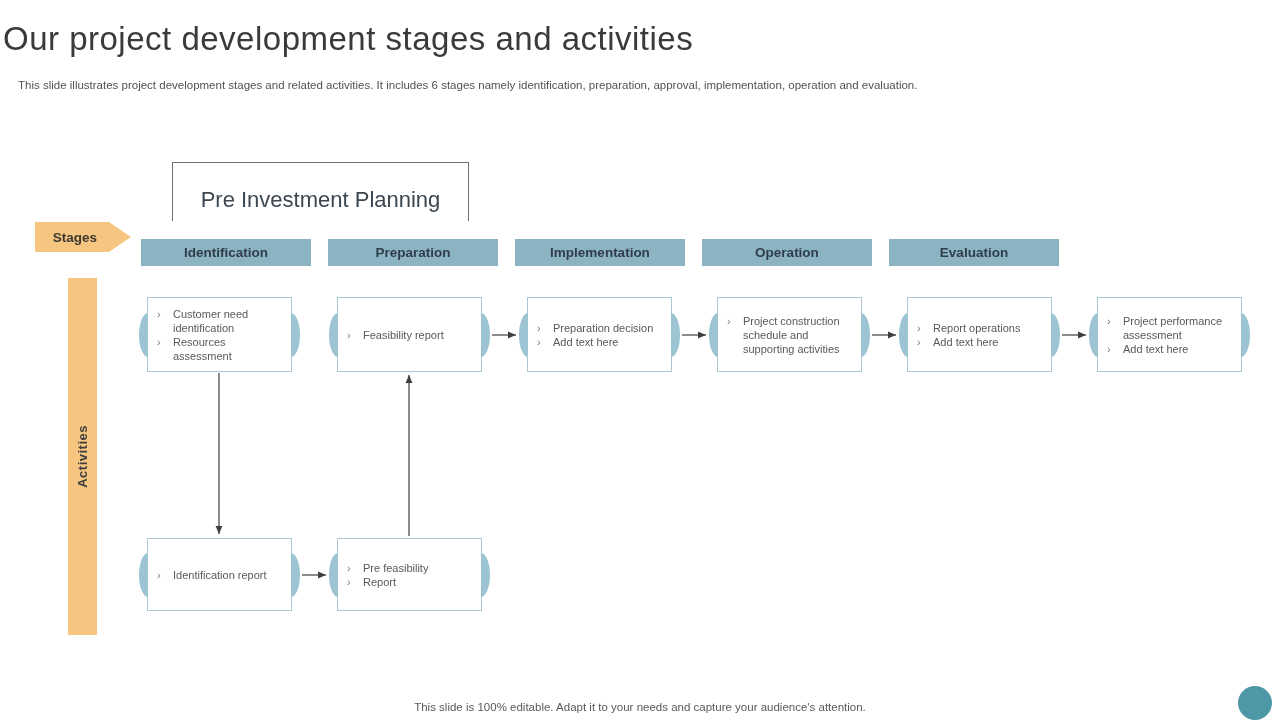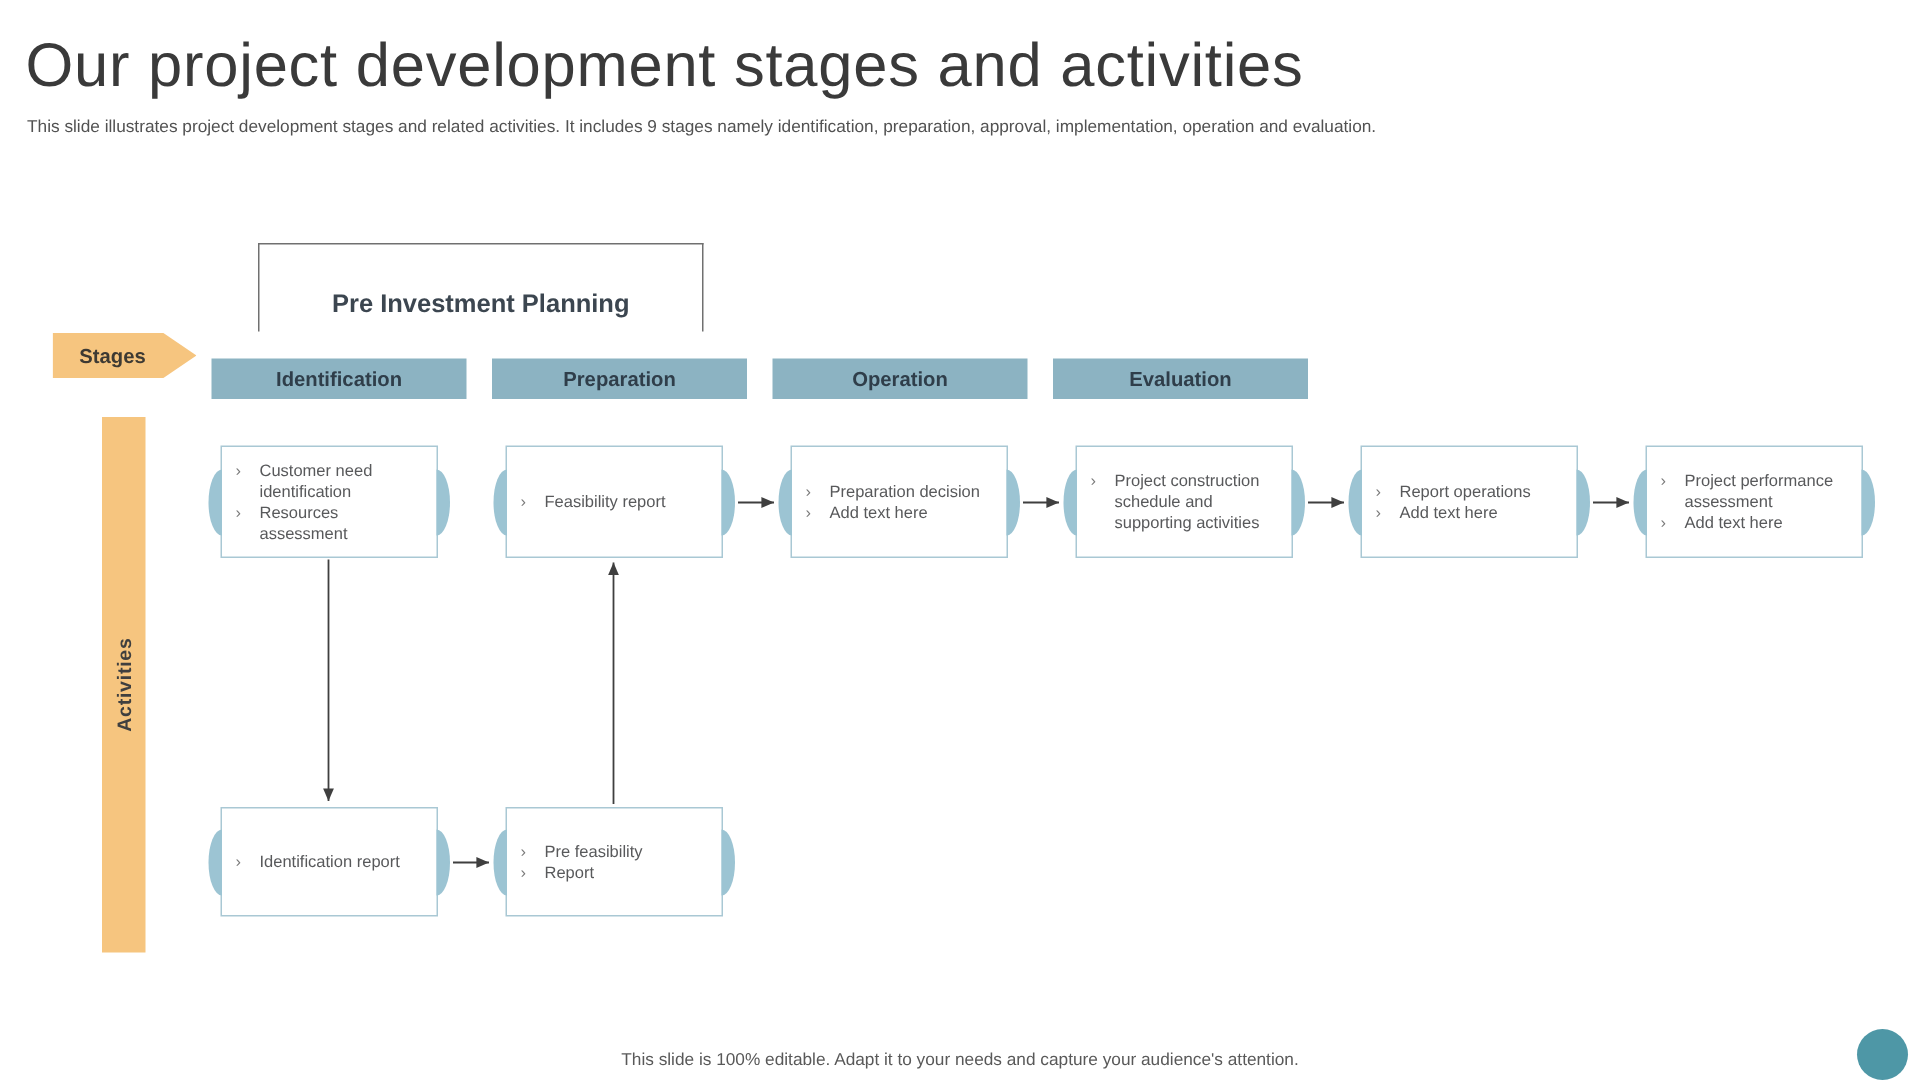--- a/index.html
+++ b/index.html
@@ -7,32 +7,32 @@
     --box-border:#A9C8D4; --cap-fill:#9CC4D3; --arrow:#3F3F3F;
     --header-text:#2F3E4A; --body-text:#58595B; --title-text:#3A3A3A;
   }
   *{margin:0;padding:0;box-sizing:border-box;}
   html,body{background:#fff;}
   .slide{
     position:relative;width:1280px;height:720px;background:#fff;overflow:hidden;
     font-family:"Liberation Sans",sans-serif;
   }
   .title{
-    position:absolute;left:17px;top:20px;font-size:41px;font-weight:400;
+    position:absolute;left:3px;top:20px;font-size:33px;font-weight:400;
     letter-spacing:0.5px;color:var(--title-text);
   }
   .subtitle{
     position:absolute;left:18px;top:79px;font-size:11.5px;color:#525252;
   }
   .group-box{
     position:absolute;left:172px;top:162px;width:297px;height:59px;
     border:1px solid #707070;border-bottom:none;background:#fff;
     display:flex;align-items:flex-end;justify-content:center;padding-bottom:8px;
   }
-  .group-box span{font-size:17px;font-weight:bold;color:#3C4650;}
+  .group-box span{font-size:22px;font-weight:normal;color:#3C4650;}
   .stages-arrow{
     position:absolute;left:35px;top:222px;width:96px;height:30px;
     background:var(--orange);
     clip-path:polygon(0 0,77% 0,100% 50%,77% 100%,0 100%);
     display:flex;align-items:center;justify-content:center;padding-right:16px;
   }
   .stages-arrow span{font-size:13.5px;font-weight:bold;color:#3E3A33;}
   .stage-headers{
     position:absolute;left:141px;top:221px;display:flex;gap:17px;
   }
@@ -76,33 +76,34 @@
     position:absolute;left:1238px;top:686px;width:34px;height:34px;border-radius:50%;
     background:var(--circle-teal);
   }
 </style>
 </head>
 <body>
 
 <div class="slide">
 
   <h1 class="title">Our project development stages and activities</h1>
-  <p class="subtitle">This slide illustrates project development stages and related activities. It includes 9 stages namely identification, preparation, approval, implementation, operation and evaluation.</p>
+  <p class="subtitle">This slide illustrates project development stages and related activities. It includes 6 stages namely identification, preparation, approval, implementation, operation and evaluation.</p>
 
   <div class="group-box">
     <span>Pre Investment Planning</span>
   </div>
 
   <div class="stages-arrow">
     <span>Stages</span>
   </div>
 
   <div class="stage-headers" id="stage-headers">
       <div class="stage-header">Identification</div>
       <div class="stage-header">Preparation</div>
+      <div class="stage-header">Implementation</div>
       <div class="stage-header">Operation</div>
       <div class="stage-header">Evaluation</div>
     </div>
 
   <div class="activities-bar">
     <span>Activities</span>
   </div>
 
   <div class="box-row row-1" id="activity-row">
       <div class="abox">

